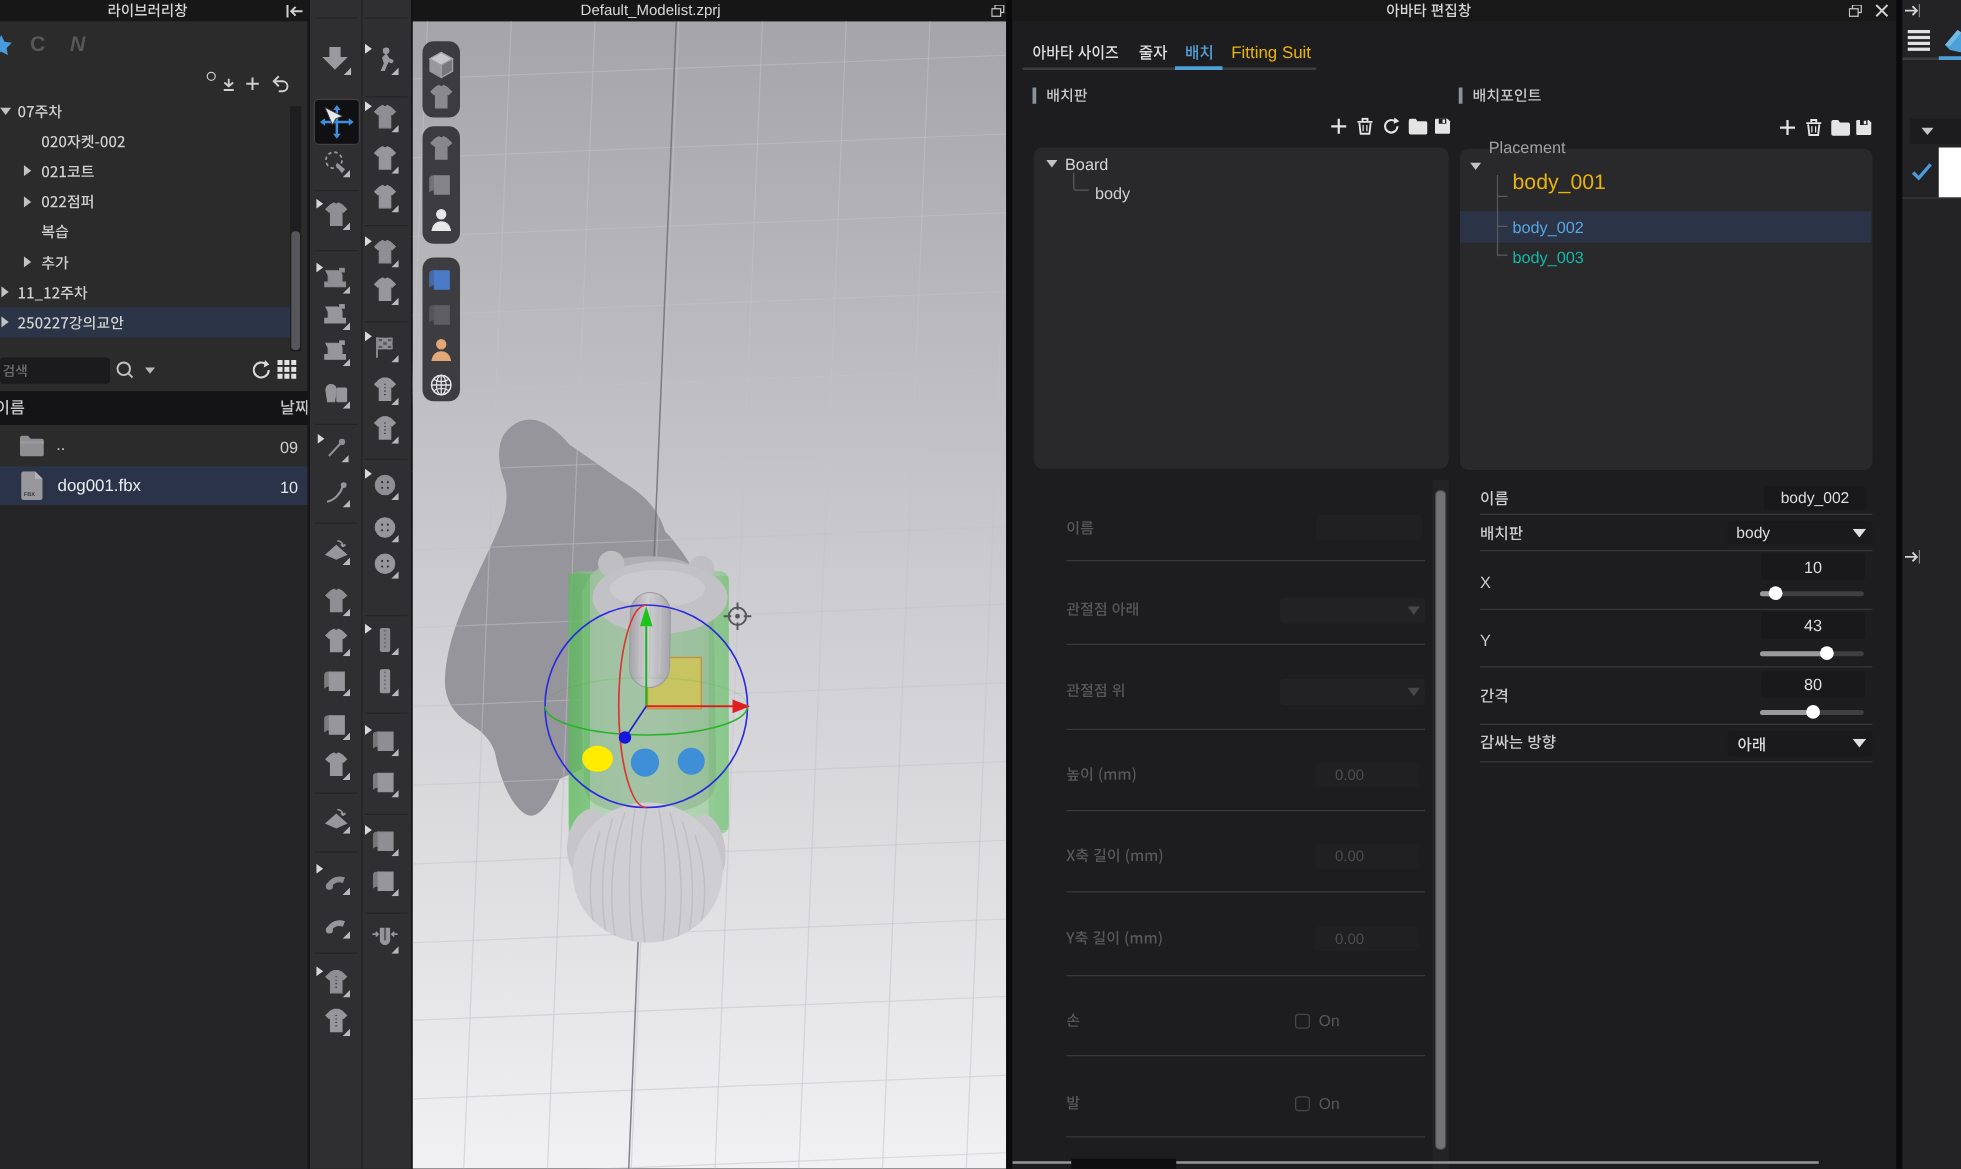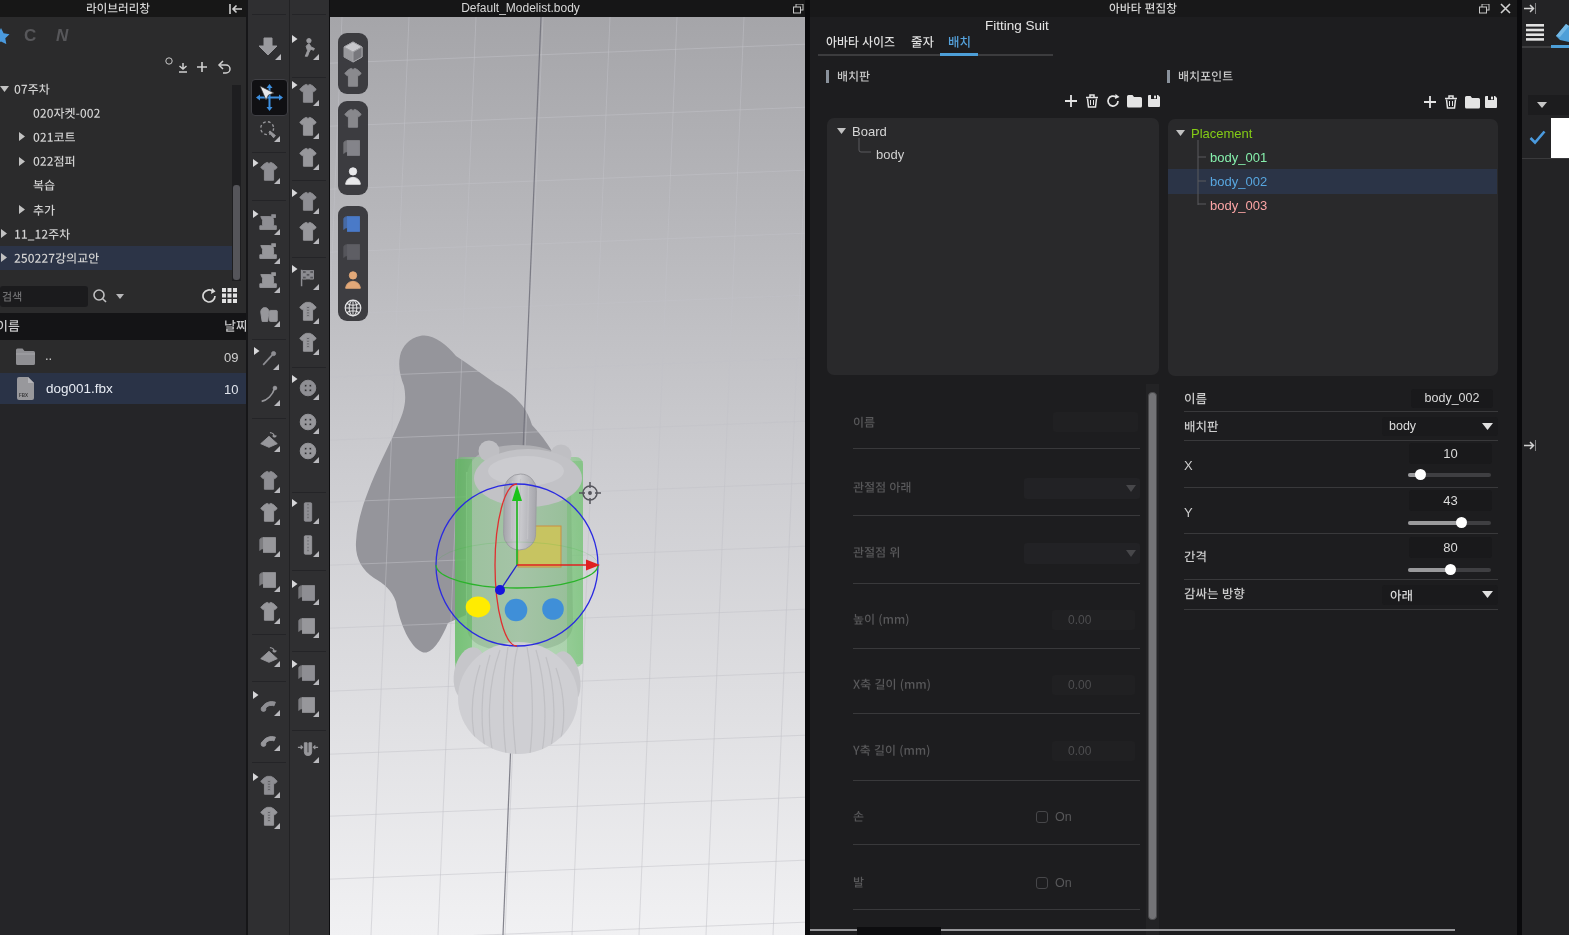--- a/index.html
+++ b/index.html
@@ -505,21 +505,21 @@
 <svg class="a" style="left:313px;top:711px" width="6" height="6" viewBox="0 0 6 6">
     <use href="#corner" fill="#b9b9bd"></use>
   </svg>
 <svg class="a" style="left:297px;top:740px" width="22" height="22" viewBox="0 0 24 24">
     <use href="#clamp" fill="#97979b" stroke="#97979b"></use>
   </svg>
 <svg class="a" style="left:313px;top:757px" width="6" height="6" viewBox="0 0 6 6">
     <use href="#corner" fill="#b9b9bd"></use>
   </svg>
 <div class="tb" style="left:330px;width:475px;background:#161617"></div>
-<div class="a" style="left:330px;top:0;width:475px;height:17px;text-align:center;font-size:12px;color:#d8d8d8;line-height:16px"><span style="position:relative;left:-47px">Default_Modelist.body</span></div>
+<div class="a" style="left:330px;top:0;width:475px;height:17px;text-align:center;font-size:12px;color:#d8d8d8;line-height:16px"><span style="position:relative;left:-47px">Default_Modelist.zprj</span></div>
 <svg class="a" style="left:793px;top:4px" width="11" height="10" viewBox="0 0 11 10">
     <rect x="3" y="0" width="7" height="6" fill="none" stroke="#c8c8c8"></rect>
     <rect x="0.5" y="3" width="7" height="6" fill="#161617" stroke="#c8c8c8"></rect>
   </svg>
 <svg class="a" style="left:330px;top:17px" width="475" height="918" viewBox="0 0 475 918">
 <defs>
 <linearGradient id="vbg" x1="0" y1="0" x2="0" y2="1">
 <stop offset="0" stop-color="#a5a5a9"></stop>
         <stop offset="0.5" stop-color="#cdcdd1"></stop>
         <stop offset="1" stop-color="#f1f1f3"></stop>
@@ -663,21 +663,21 @@
   </svg>
 <svg class="k" style="left:826.0px;top:33.2px;width:69.00px;height:17.68px" viewBox="0 -1060 5790 1360" preserveAspectRatio="none">
     <path d="M290 -765Q358 -765 411 -725Q463 -685 494 -613Q524 -541 524 -442Q524 -344 494 -271Q463 -199 411 -159Q358 -120 290 -120Q221 -120 168 -159Q116 -199 85 -271Q55 -344 55 -442Q55 -541 85 -613Q116 -685 168 -725Q221 -765 290 -765ZM290 -670Q250 -670 220 -643Q189 -616 173 -565Q156 -514 156 -443Q156 -371 173 -320Q189 -269 220 -241Q250 -214 290 -214Q329 -214 359 -241Q390 -269 406 -320Q423 -371 423 -443Q423 -514 406 -565Q390 -616 359 -643Q329 -670 290 -670ZM649 -831L754 -831L754 83L649 83L649 -831ZM731 -475L896 -475L896 -388L731 -388L731 -475ZM1569 -831L1674 -831L1674 83L1569 83L1569 -831ZM1651 -481L1816 -481L1816 -393L1651 -393L1651 -481ZM998 -757L1102 -757L1102 -524L1329 -524L1329 -757L1432 -757L1432 -133L998 -133L998 -757ZM1102 -442L1102 -218L1329 -218L1329 -442L1102 -442ZM1924 -217L1997 -217Q2078 -217 2147 -219Q2216 -221 2280 -226Q2345 -232 2413 -243L2423 -159Q2354 -148 2287 -142Q2221 -135 2150 -134Q2080 -132 1997 -132L1924 -132L1924 -217ZM1924 -752L2351 -752L2351 -666L2028 -666L2028 -188L1924 -188L1924 -752ZM2003 -496L2334 -496L2334 -413L2003 -413L2003 -496ZM2489 -831L2594 -831L2594 83L2489 83L2489 -831ZM2571 -473L2736 -473L2736 -386L2571 -386L2571 -473ZM3292 -756L3377 -756L3377 -606Q3377 -527 3359 -451Q3342 -374 3309 -308Q3277 -242 3230 -191Q3183 -139 3124 -109L3061 -194Q3114 -220 3157 -263Q3200 -307 3230 -363Q3260 -418 3276 -481Q3292 -543 3292 -606L3292 -756ZM3311 -756L3396 -756L3396 -606Q3396 -545 3411 -486Q3426 -426 3456 -373Q3485 -319 3526 -277Q3567 -235 3618 -210L3554 -126Q3497 -156 3453 -205Q3408 -255 3376 -319Q3345 -383 3328 -456Q3311 -529 3311 -606L3311 -756ZM3679 -831L3784 -831L3784 83L3679 83L3679 -831ZM3761 -470L3926 -470L3926 -382L3761 -382L3761 -470ZM4643 -832L4748 -832L4748 84L4643 84L4643 -832ZM4262 -765Q4330 -765 4383 -725Q4437 -685 4467 -613Q4497 -541 4497 -443Q4497 -344 4467 -271Q4437 -199 4383 -159Q4330 -120 4262 -120Q4194 -120 4140 -159Q4087 -199 4056 -271Q4026 -344 4026 -443Q4026 -541 4056 -613Q4087 -685 4140 -725Q4194 -765 4262 -765ZM4262 -670Q4222 -670 4191 -643Q4161 -616 4144 -565Q4127 -514 4127 -443Q4127 -371 4144 -320Q4161 -269 4191 -241Q4222 -214 4262 -214Q4302 -214 4332 -241Q4362 -269 4379 -320Q4396 -371 4396 -443Q4396 -514 4379 -565Q4362 -616 4332 -643Q4302 -670 4262 -670ZM4916 -119L5744 -119L5744 -33L4916 -33L4916 -119ZM5274 -707L5363 -707L5363 -642Q5363 -585 5345 -534Q5326 -483 5292 -439Q5258 -395 5212 -361Q5166 -326 5111 -302Q5055 -277 4995 -265L4952 -350Q5006 -358 5054 -378Q5102 -398 5143 -426Q5183 -454 5212 -488Q5242 -522 5258 -561Q5274 -600 5274 -642L5274 -707ZM5295 -707L5384 -707L5384 -642Q5384 -600 5400 -562Q5416 -523 5446 -489Q5476 -455 5517 -427Q5557 -400 5606 -381Q5656 -361 5710 -353L5668 -270Q5606 -281 5550 -305Q5494 -329 5448 -363Q5401 -397 5367 -440Q5333 -483 5314 -534Q5295 -585 5295 -642L5295 -707ZM4984 -747L5674 -747L5674 -662L4984 -662L4984 -747Z" fill="#e0e0e0"></path>
   </svg>
 <svg class="k" style="left:911.0px;top:33.2px;width:23.00px;height:17.68px" viewBox="0 -1060 1840 1360" preserveAspectRatio="none">
     <path d="M406 -399L511 -399L511 -265L406 -265L406 -399ZM46 -459L872 -459L872 -375L46 -375L46 -459ZM143 -300L768 -300L768 -78L248 -78L248 17L145 17L145 -152L665 -152L665 -221L143 -221L143 -300ZM145 -6L794 -6L794 74L145 74L145 -6ZM397 -771L489 -771L489 -746Q489 -705 471 -669Q454 -633 421 -603Q389 -574 343 -551Q298 -529 241 -514Q185 -500 120 -494L86 -574Q143 -578 190 -589Q238 -600 276 -616Q314 -633 341 -653Q368 -674 383 -697Q397 -720 397 -746L397 -771ZM429 -771L520 -771L520 -746Q520 -720 535 -697Q549 -673 576 -653Q603 -632 642 -616Q680 -600 728 -589Q775 -578 831 -574L798 -494Q734 -500 677 -514Q621 -529 575 -551Q530 -573 497 -603Q464 -633 447 -669Q429 -704 429 -746L429 -771ZM121 -804L797 -804L797 -721L121 -721L121 -804ZM1182 -695L1266 -695L1266 -567Q1266 -493 1247 -420Q1229 -348 1195 -284Q1161 -219 1114 -170Q1066 -120 1009 -91L949 -174Q1001 -200 1044 -242Q1086 -285 1118 -339Q1149 -392 1165 -451Q1182 -509 1182 -567L1182 -695ZM1203 -695L1286 -695L1286 -567Q1286 -513 1302 -459Q1318 -404 1348 -353Q1378 -303 1421 -262Q1463 -222 1515 -197L1457 -114Q1399 -142 1352 -189Q1306 -237 1272 -298Q1239 -359 1221 -428Q1203 -497 1203 -567L1203 -695ZM982 -741L1479 -741L1479 -654L982 -654L982 -741ZM1569 -831L1674 -831L1674 83L1569 83L1569 -831ZM1651 -471L1816 -471L1816 -384L1651 -384L1651 -471Z" fill="#e0e0e0"></path>
   </svg>
 <svg class="k" style="left:948.0px;top:33.2px;width:23.00px;height:17.68px" viewBox="0 -1060 1840 1360" preserveAspectRatio="none">
     <path d="M76 -747L175 -747L175 -532L333 -532L333 -747L430 -747L430 -141L76 -141L76 -747ZM175 -449L175 -225L333 -225L333 -449L175 -449ZM726 -832L826 -832L826 82L726 82L726 -832ZM595 -475L760 -475L760 -391L595 -391L595 -475ZM525 -814L623 -814L623 39L525 39L525 -814ZM1614 -832L1719 -832L1719 82L1614 82L1614 -832ZM1207 -605L1290 -605L1290 -541Q1290 -468 1273 -399Q1255 -329 1221 -269Q1187 -209 1140 -163Q1093 -117 1034 -90L977 -171Q1031 -196 1073 -235Q1115 -274 1145 -324Q1175 -373 1191 -429Q1207 -484 1207 -541L1207 -605ZM1228 -605L1311 -605L1311 -541Q1311 -487 1327 -434Q1343 -381 1373 -333Q1404 -286 1447 -248Q1490 -210 1543 -187L1486 -106Q1428 -132 1380 -176Q1332 -221 1298 -279Q1264 -336 1246 -403Q1228 -470 1228 -541L1228 -605ZM1005 -677L1510 -677L1510 -594L1005 -594L1005 -677ZM1206 -813L1311 -813L1311 -632L1206 -632L1206 -813Z" fill="#55a2dc"></path>
   </svg>
-<div class="a" style="left:985px;top:18px;font-size:13.5px;color:#e5e5e5">Fitting Suit</div>
+<div class="a" style="left:985px;top:34px;font-size:13.5px;color:#eab308">Fitting Suit</div>
 <div class="a" style="left:818px;top:54px;width:235px;height:1.5px;background:#3c3c3e"></div>
 <div class="a" style="left:940px;top:52.5px;width:38px;height:3px;background:#4d9fd8"></div>
 <div class="a" style="left:826px;top:70px;width:3px;height:13px;background:#8a929c"></div>
 <svg class="k" style="left:837.0px;top:68.3px;width:33.12px;height:16.32px" viewBox="0 -1060 2760 1360" preserveAspectRatio="none">
     <path d="M76 -747L175 -747L175 -532L333 -532L333 -747L430 -747L430 -141L76 -141L76 -747ZM175 -449L175 -225L333 -225L333 -449L175 -449ZM726 -832L826 -832L826 82L726 82L726 -832ZM595 -475L760 -475L760 -391L595 -391L595 -475ZM525 -814L623 -814L623 39L525 39L525 -814ZM1614 -832L1719 -832L1719 82L1614 82L1614 -832ZM1207 -605L1290 -605L1290 -541Q1290 -468 1273 -399Q1255 -329 1221 -269Q1187 -209 1140 -163Q1093 -117 1034 -90L977 -171Q1031 -196 1073 -235Q1115 -274 1145 -324Q1175 -373 1191 -429Q1207 -484 1207 -541L1207 -605ZM1228 -605L1311 -605L1311 -541Q1311 -487 1327 -434Q1343 -381 1373 -333Q1404 -286 1447 -248Q1490 -210 1543 -187L1486 -106Q1428 -132 1380 -176Q1332 -221 1298 -279Q1264 -336 1246 -403Q1228 -470 1228 -541L1228 -605ZM1005 -677L1510 -677L1510 -594L1005 -594L1005 -677ZM1206 -813L1311 -813L1311 -632L1206 -632L1206 -813ZM1909 -751L2398 -751L2398 -666L1909 -666L1909 -751ZM1897 -287L1885 -374Q1964 -374 2058 -376Q2152 -377 2249 -383Q2347 -388 2435 -399L2442 -322Q2352 -307 2255 -299Q2158 -292 2066 -290Q1974 -287 1897 -287ZM1992 -686L2093 -686L2093 -357L1992 -357L1992 -686ZM2214 -686L2315 -686L2315 -357L2214 -357L2214 -686ZM2495 -831L2599 -831L2599 -158L2495 -158L2495 -831ZM2568 -562L2728 -562L2728 -475L2568 -475L2568 -562ZM2021 -21L2637 -21L2637 64L2021 64L2021 -21ZM2021 -221L2126 -221L2126 2L2021 2L2021 -221Z" fill="#c9c9c9"></path>
   </svg>
 <div class="a" style="left:1167px;top:70px;width:3px;height:13px;background:#8a929c"></div>
 <svg class="k" style="left:1178.0px;top:68.3px;width:55.20px;height:16.32px" viewBox="0 -1060 4600 1360" preserveAspectRatio="none">
     <path d="M76 -747L175 -747L175 -532L333 -532L333 -747L430 -747L430 -141L76 -141L76 -747ZM175 -449L175 -225L333 -225L333 -449L175 -449ZM726 -832L826 -832L826 82L726 82L726 -832ZM595 -475L760 -475L760 -391L595 -391L595 -475ZM525 -814L623 -814L623 39L525 39L525 -814ZM1614 -832L1719 -832L1719 82L1614 82L1614 -832ZM1207 -605L1290 -605L1290 -541Q1290 -468 1273 -399Q1255 -329 1221 -269Q1187 -209 1140 -163Q1093 -117 1034 -90L977 -171Q1031 -196 1073 -235Q1115 -274 1145 -324Q1175 -373 1191 -429Q1207 -484 1207 -541L1207 -605ZM1228 -605L1311 -605L1311 -541Q1311 -487 1327 -434Q1343 -381 1373 -333Q1404 -286 1447 -248Q1490 -210 1543 -187L1486 -106Q1428 -132 1380 -176Q1332 -221 1298 -279Q1264 -336 1246 -403Q1228 -470 1228 -541L1228 -605ZM1005 -677L1510 -677L1510 -594L1005 -594L1005 -677ZM1206 -813L1311 -813L1311 -632L1206 -632L1206 -813ZM1886 -112L2714 -112L2714 -26L1886 -26L1886 -112ZM2245 -336L2350 -336L2350 -74L2245 -74L2245 -336ZM1954 -750L2641 -750L2641 -665L1954 -665L1954 -750ZM1958 -384L2639 -384L2639 -300L1958 -300L1958 -384ZM2089 -681L2193 -681L2193 -372L2089 -372L2089 -681ZM2402 -681L2506 -681L2506 -372L2402 -372L2402 -681ZM3454 -831L3559 -831L3559 -168L3454 -168L3454 -831ZM2963 -21L3585 -21L3585 64L2963 64L2963 -21ZM2963 -235L3067 -235L3067 12L2963 12L2963 -235ZM3066 -770Q3135 -770 3190 -741Q3245 -712 3277 -660Q3309 -609 3309 -542Q3309 -476 3277 -424Q3245 -372 3190 -343Q3135 -314 3066 -314Q2997 -314 2942 -343Q2887 -372 2855 -424Q2823 -476 2823 -542Q2823 -609 2855 -660Q2887 -712 2942 -741Q2997 -770 3066 -770ZM3066 -679Q3026 -679 2994 -662Q2962 -645 2944 -615Q2926 -584 2926 -542Q2926 -500 2944 -470Q2962 -439 2994 -422Q3026 -405 3066 -405Q3106 -405 3138 -422Q3170 -439 3188 -470Q3207 -500 3207 -542Q3207 -584 3188 -615Q3170 -645 3138 -662Q3106 -679 3066 -679ZM3828 -349L4462 -349L4462 -265L3828 -265L3828 -349ZM3726 -115L4554 -115L4554 -29L3726 -29L3726 -115ZM3828 -758L4454 -758L4454 -674L3934 -674L3934 -324L3828 -324L3828 -758ZM3902 -556L4434 -556L4434 -473L3902 -473L3902 -556Z" fill="#c9c9c9"></path>
   </svg>
@@ -725,29 +725,29 @@
     <path d="M0 0h9L4.5 6z" fill="#c2c2c2"></path>
   </svg>
 <div class="a" style="left:852px;top:124px;font-size:13px;color:#d6d6d6">Board</div>
 <svg class="a" style="left:858px;top:138px" width="14" height="16" viewBox="0 0 14 16">
     <path d="M1 0v12a2 2 0 0 0 2 2h10" fill="none" stroke="#5a5a5e"></path>
   </svg>
 <div class="a" style="left:876px;top:147px;font-size:13px;color:#d0d0d0">body</div>
 <svg class="a" style="left:1176px;top:130px" width="9" height="7" viewBox="0 0 9 7">
     <path d="M0 0h9L4.5 6z" fill="#c2c2c2"></path>
   </svg>
-<div class="a" style="left:1191px;top:126px;font-size:13px;color:#84cc16">Placement</div>
+<div class="a" style="left:1191px;top:110px;font-size:13px;color:#a3a3a3">Placement</div>
 <div class="a" style="left:1168px;top:169px;width:329px;height:25px;background:#2b3447"></div>
 <svg class="a" style="left:1197px;top:140px" width="12" height="68" viewBox="0 0 12 68">
     <path d="M1 0v65" stroke="#5a5a5e" fill="none"></path>
     <path d="M1 17h8M1 41h8M1 64h8" stroke="#5a5a5e"></path>
   </svg>
-<div class="a" style="left:1210px;top:150px;font-size:13px;color:#86efac">body_001</div>
+<div class="a" style="left:1210px;top:136px;font-size:17px;color:#eab308">body_001</div>
 <div class="a" style="left:1210px;top:174px;font-size:13px;color:#58a6df">body_002</div>
-<div class="a" style="left:1210px;top:198px;font-size:13px;color:#fca5a5">body_003</div>
+<div class="a" style="left:1210px;top:198px;font-size:13px;color:#14b8a6">body_003</div>
 <div class="sep" style="left:853px;top:448px;width:287px"></div>
 <div class="sep" style="left:853px;top:515px;width:287px"></div>
 <div class="sep" style="left:853px;top:583px;width:287px"></div>
 <div class="sep" style="left:853px;top:648px;width:287px"></div>
 <div class="sep" style="left:853px;top:713px;width:287px"></div>
 <div class="sep" style="left:853px;top:780px;width:287px"></div>
 <div class="sep" style="left:853px;top:844px;width:287px"></div>
 <div class="sep" style="left:853px;top:909px;width:287px"></div>
 <svg class="k" style="left:853.0px;top:414.3px;width:22.08px;height:16.32px" viewBox="0 -1060 1840 1360" preserveAspectRatio="none">
     <path d="M693 -832L798 -832L798 84L693 84L693 -832ZM312 -765Q380 -765 433 -725Q487 -685 517 -613Q547 -541 547 -443Q547 -344 517 -271Q487 -199 433 -159Q380 -120 312 -120Q244 -120 190 -159Q137 -199 106 -271Q76 -344 76 -443Q76 -541 106 -613Q137 -685 190 -725Q244 -765 312 -765ZM312 -670Q272 -670 241 -643Q211 -616 194 -565Q177 -514 177 -443Q177 -371 194 -320Q211 -269 241 -241Q272 -214 312 -214Q352 -214 382 -241Q412 -269 429 -320Q446 -371 446 -443Q446 -514 429 -565Q412 -616 382 -643Q352 -670 312 -670ZM966 -365L1794 -365L1794 -281L966 -281L966 -365ZM1069 -811L1690 -811L1690 -583L1174 -583L1174 -471L1071 -471L1071 -658L1586 -658L1586 -730L1069 -730L1069 -811ZM1071 -510L1708 -510L1708 -430L1071 -430L1071 -510ZM1074 -210L1692 -210L1692 71L1074 71L1074 -210ZM1589 -128L1177 -128L1177 -12L1589 -12L1589 -128Z" fill="#58585a"></path>

